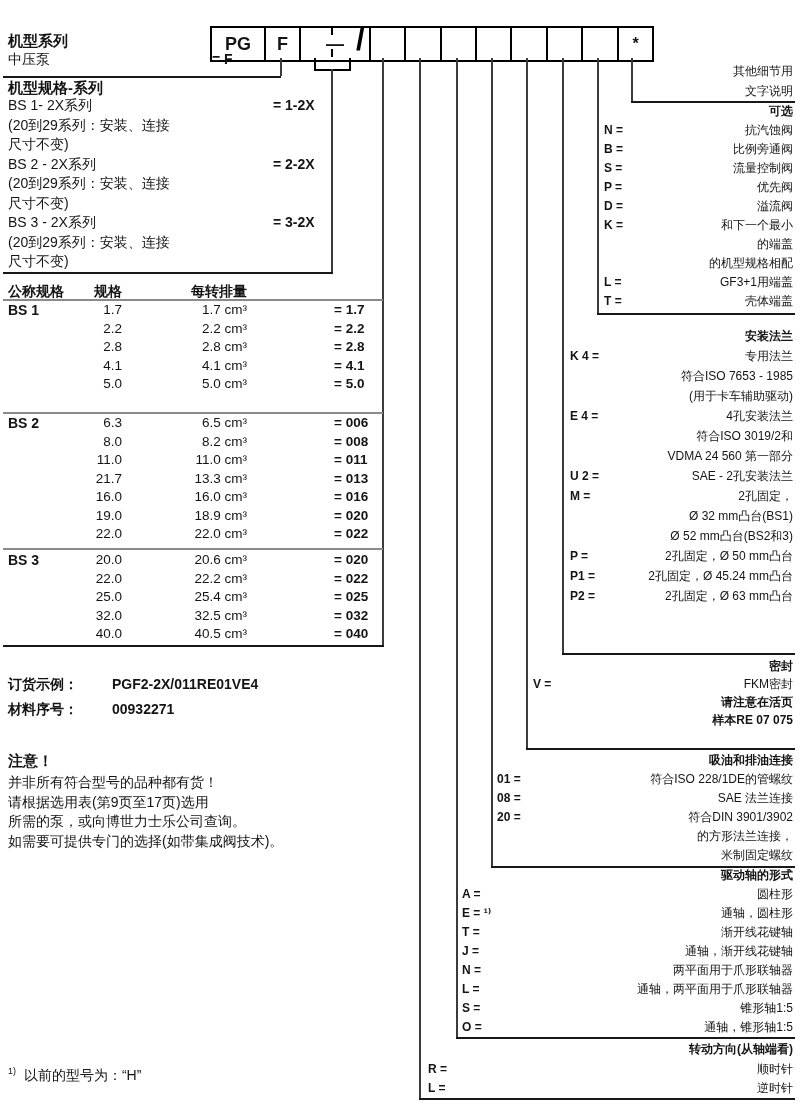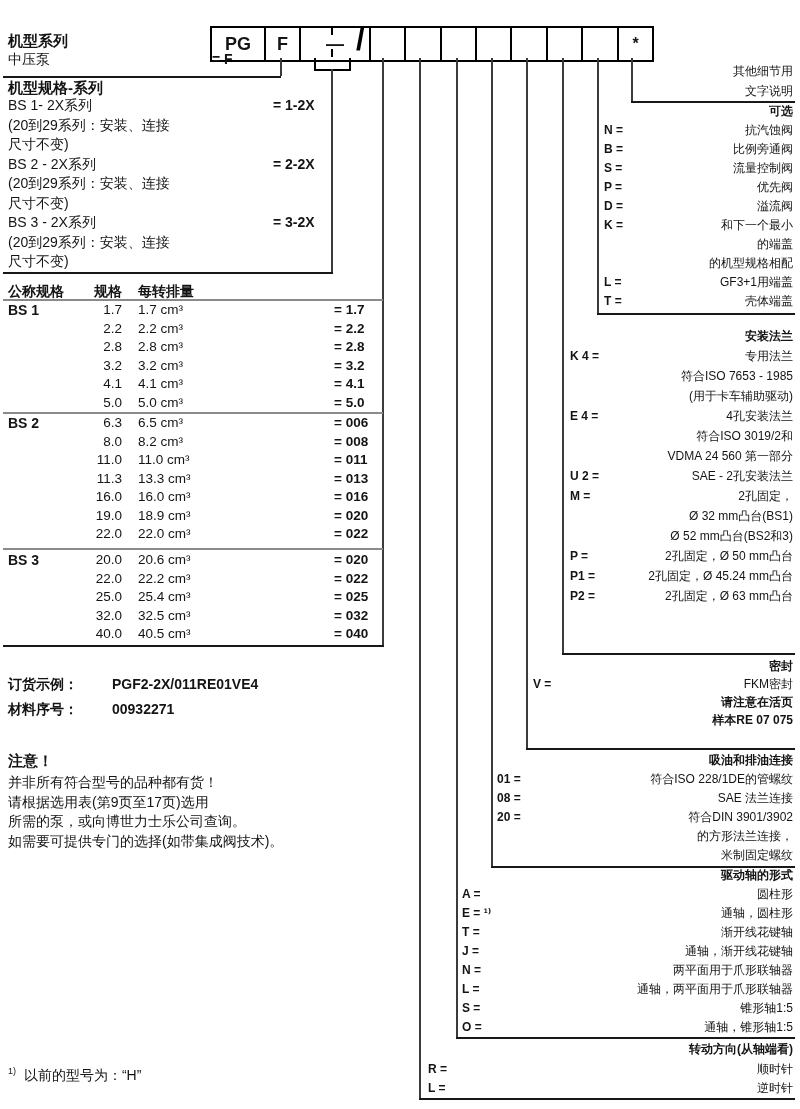--- a/index.html
+++ b/index.html
@@ -21,21 +21,21 @@
   .fs-items{position:absolute;left:8px;top:96px;width:335px}
   .fs-row{position:relative;height:19.5px;line-height:19.5px;font-size:14px;white-space:nowrap}
   .fs-row .val{position:absolute;left:265px;font-weight:bold}
   
   .thead{position:absolute;left:8px;top:283px;width:375px;height:18px;font-size:14px;font-weight:bold}
   .thead span,.trow span{position:absolute;white-space:nowrap}
   .tgroup{position:absolute;left:8px;width:375px}
   .trow{position:relative;height:18.5px;line-height:18.5px;font-size:13.5px}
   .c1{left:0;font-weight:bold;font-size:14px}
   .c2{left:60px;width:54px;text-align:right}
-  .c3{left:130px;width:109px;}
+  .c3{left:130px;width:109px;text-align:right}
   .c4{left:326px;font-weight:bold}
   
   .sec{position:absolute}
   .crow{position:relative;font-size:12px;white-space:nowrap}
   .crow .code{position:absolute;left:0;font-weight:bold}
   .crow .desc{display:block;text-align:right}
   .crow .desc.bd{font-weight:bold}
   .notice-lines div{font-size:14px;line-height:19.5px;white-space:nowrap}
   sup{font-size:9px}
 </style>
@@ -129,25 +129,20 @@
       <span class="c2">2.2</span>
       <span class="c3">2.2 cm³</span>
       <span class="c4">= 2.2</span>
     </div>
     <div class="trow">
       <span class="c2">2.8</span>
       <span class="c3">2.8 cm³</span>
       <span class="c4">= 2.8</span>
     </div>
     <div class="trow">
-      <span class="c2">3.2</span>
-      <span class="c3">3.2 cm³</span>
-      <span class="c4">= 3.2</span>
-    </div>
-    <div class="trow">
       <span class="c2">4.1</span>
       <span class="c3">4.1 cm³</span>
       <span class="c4">= 4.1</span>
     </div>
     <div class="trow">
       <span class="c2">5.0</span>
       <span class="c3">5.0 cm³</span>
       <span class="c4">= 5.0</span>
     </div>
   </div>
@@ -162,21 +157,21 @@
       <span class="c2">8.0</span>
       <span class="c3">8.2 cm³</span>
       <span class="c4">= 008</span>
     </div>
     <div class="trow">
       <span class="c2">11.0</span>
       <span class="c3">11.0 cm³</span>
       <span class="c4">= 011</span>
     </div>
     <div class="trow">
-      <span class="c2">11.3</span>
+      <span class="c2">21.7</span>
       <span class="c3">13.3 cm³</span>
       <span class="c4">= 013</span>
     </div>
     <div class="trow">
       <span class="c2">16.0</span>
       <span class="c3">16.0 cm³</span>
       <span class="c4">= 016</span>
     </div>
     <div class="trow">
       <span class="c2">19.0</span>

